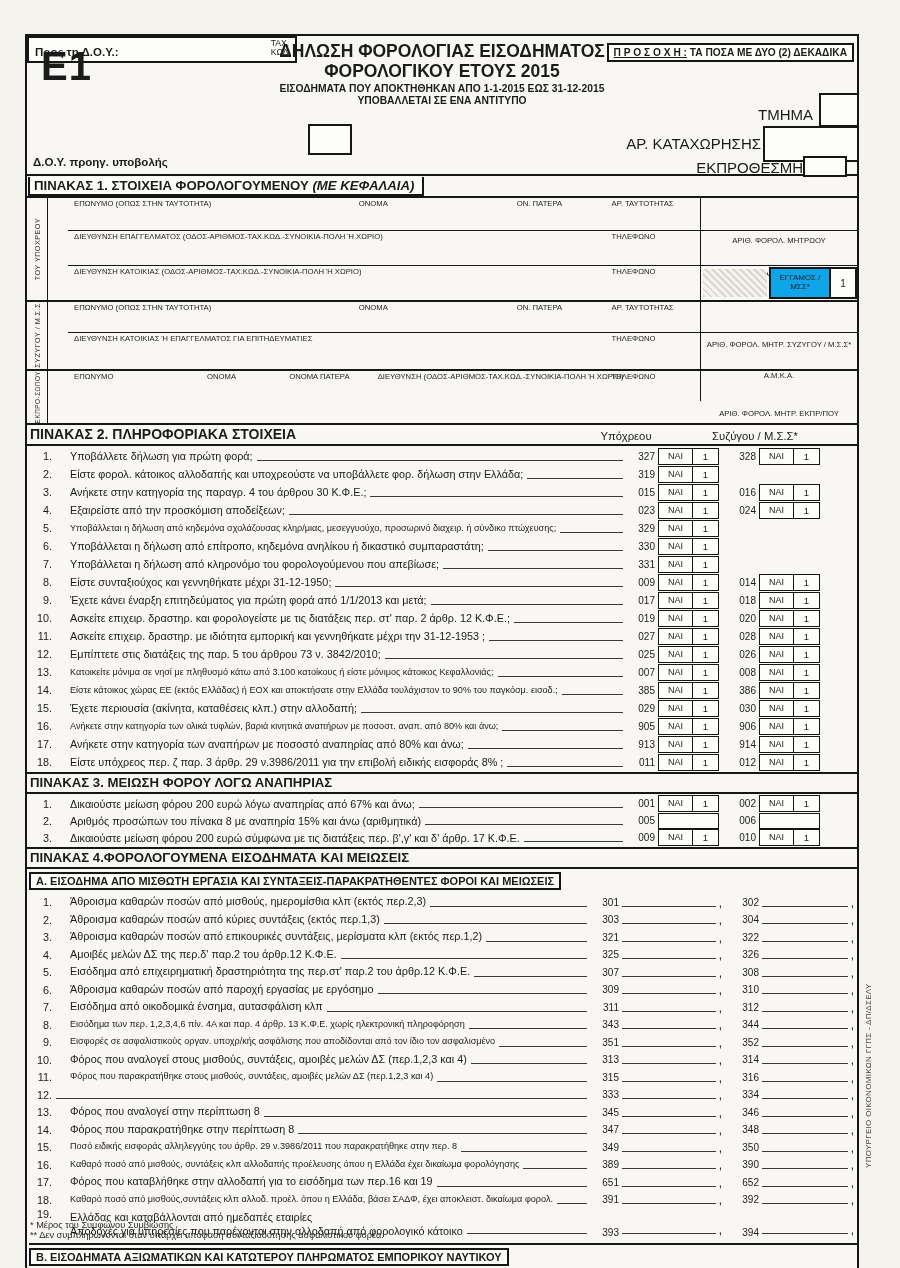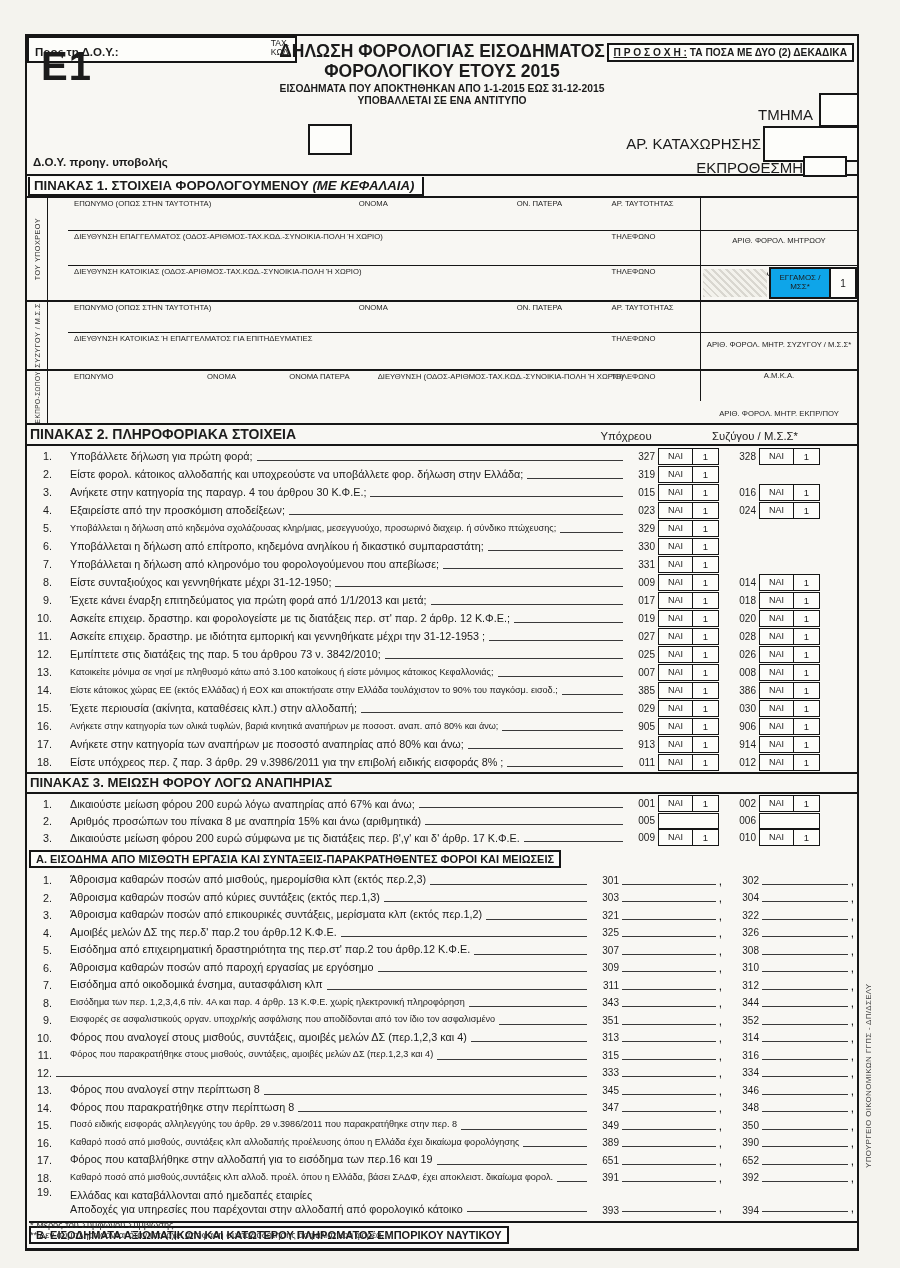--- a/index.html
+++ b/index.html
@@ -634,20 +634,21 @@
         <div class="slot-box">
           <div class="ynbox">
             <span class="yn-yes">ΝΑΙ</span>
             <span class="yn-one">1</span>
           </div>
         </div>
         <div class="endpad"></div>
       </div>
     </div>
 
+  <div class="secbar">ΠΙΝΑΚΑΣ 4.ΦΟΡΟΛΟΓΟΥΜΕΝΑ ΕΙΣΟΔΗΜΑΤΑ ΚΑΙ ΜΕΙΩΣΕΙΣ</div>
   <div class="subbar">
     <span class="subbox">Α. ΕΙΣΟΔΗΜΑ ΑΠΟ ΜΙΣΘΩΤΗ ΕΡΓΑΣΙΑ ΚΑΙ ΣΥΝΤΑΞΕΙΣ-ΠΑΡΑΚΡΑΤΗΘΕΝΤΕΣ ΦΟΡΟΙ ΚΑΙ ΜΕΙΩΣΕΙΣ</span>
   </div>
   <div class="rows">
       <div class="frow arow">
         <span class="qnum">1.</span>
         <div class="textwrap">
           <div class="qtext">Άθροισμα καθαρών ποσών από μισθούς, ημερομίσθια κλπ (εκτός περ.2,3)</div>
         </div>
         <div class="leader"></div>

